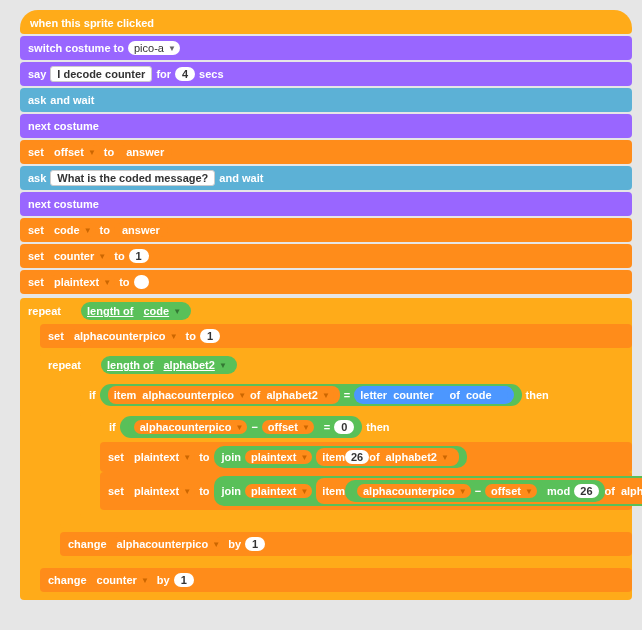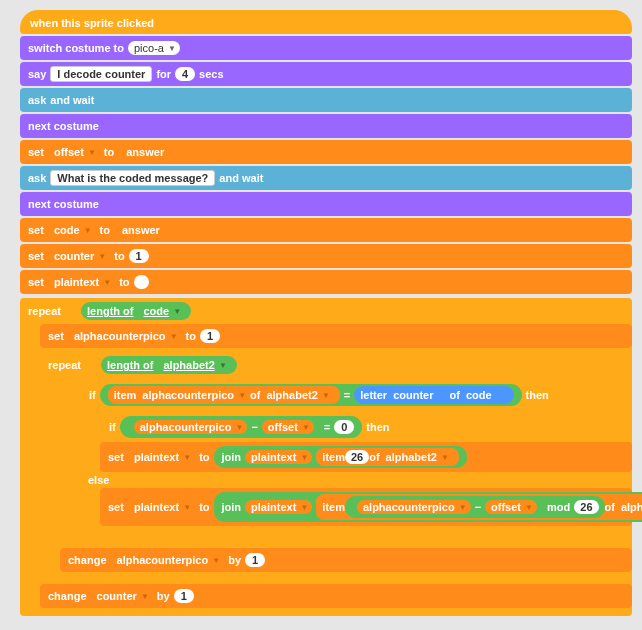--- a/index.html
+++ b/index.html
@@ -409,21 +409,20 @@
                         <span class="block-dropdown-orange">plaintext</span>
                         <span class="item-block">
                           <span>item</span>
                           <span class="block-value">26</span>
                           <span>of</span>
                           <span class="block-dropdown-orange">alphabet2</span>
                         </span>
                       </span>
                     </div>
                   </div>
-                  <div class="else-label">else</div>
                   <div class="if-body">
 
                     <div class="block block-variable">
                       <span>set</span>
                       <span class="block-dropdown-orange">plaintext</span>
                       <span>to</span>
                       <span class="join-block">
                         <span>join</span>
                         <span class="block-dropdown-orange">plaintext</span>
                         <span class="item-block">

